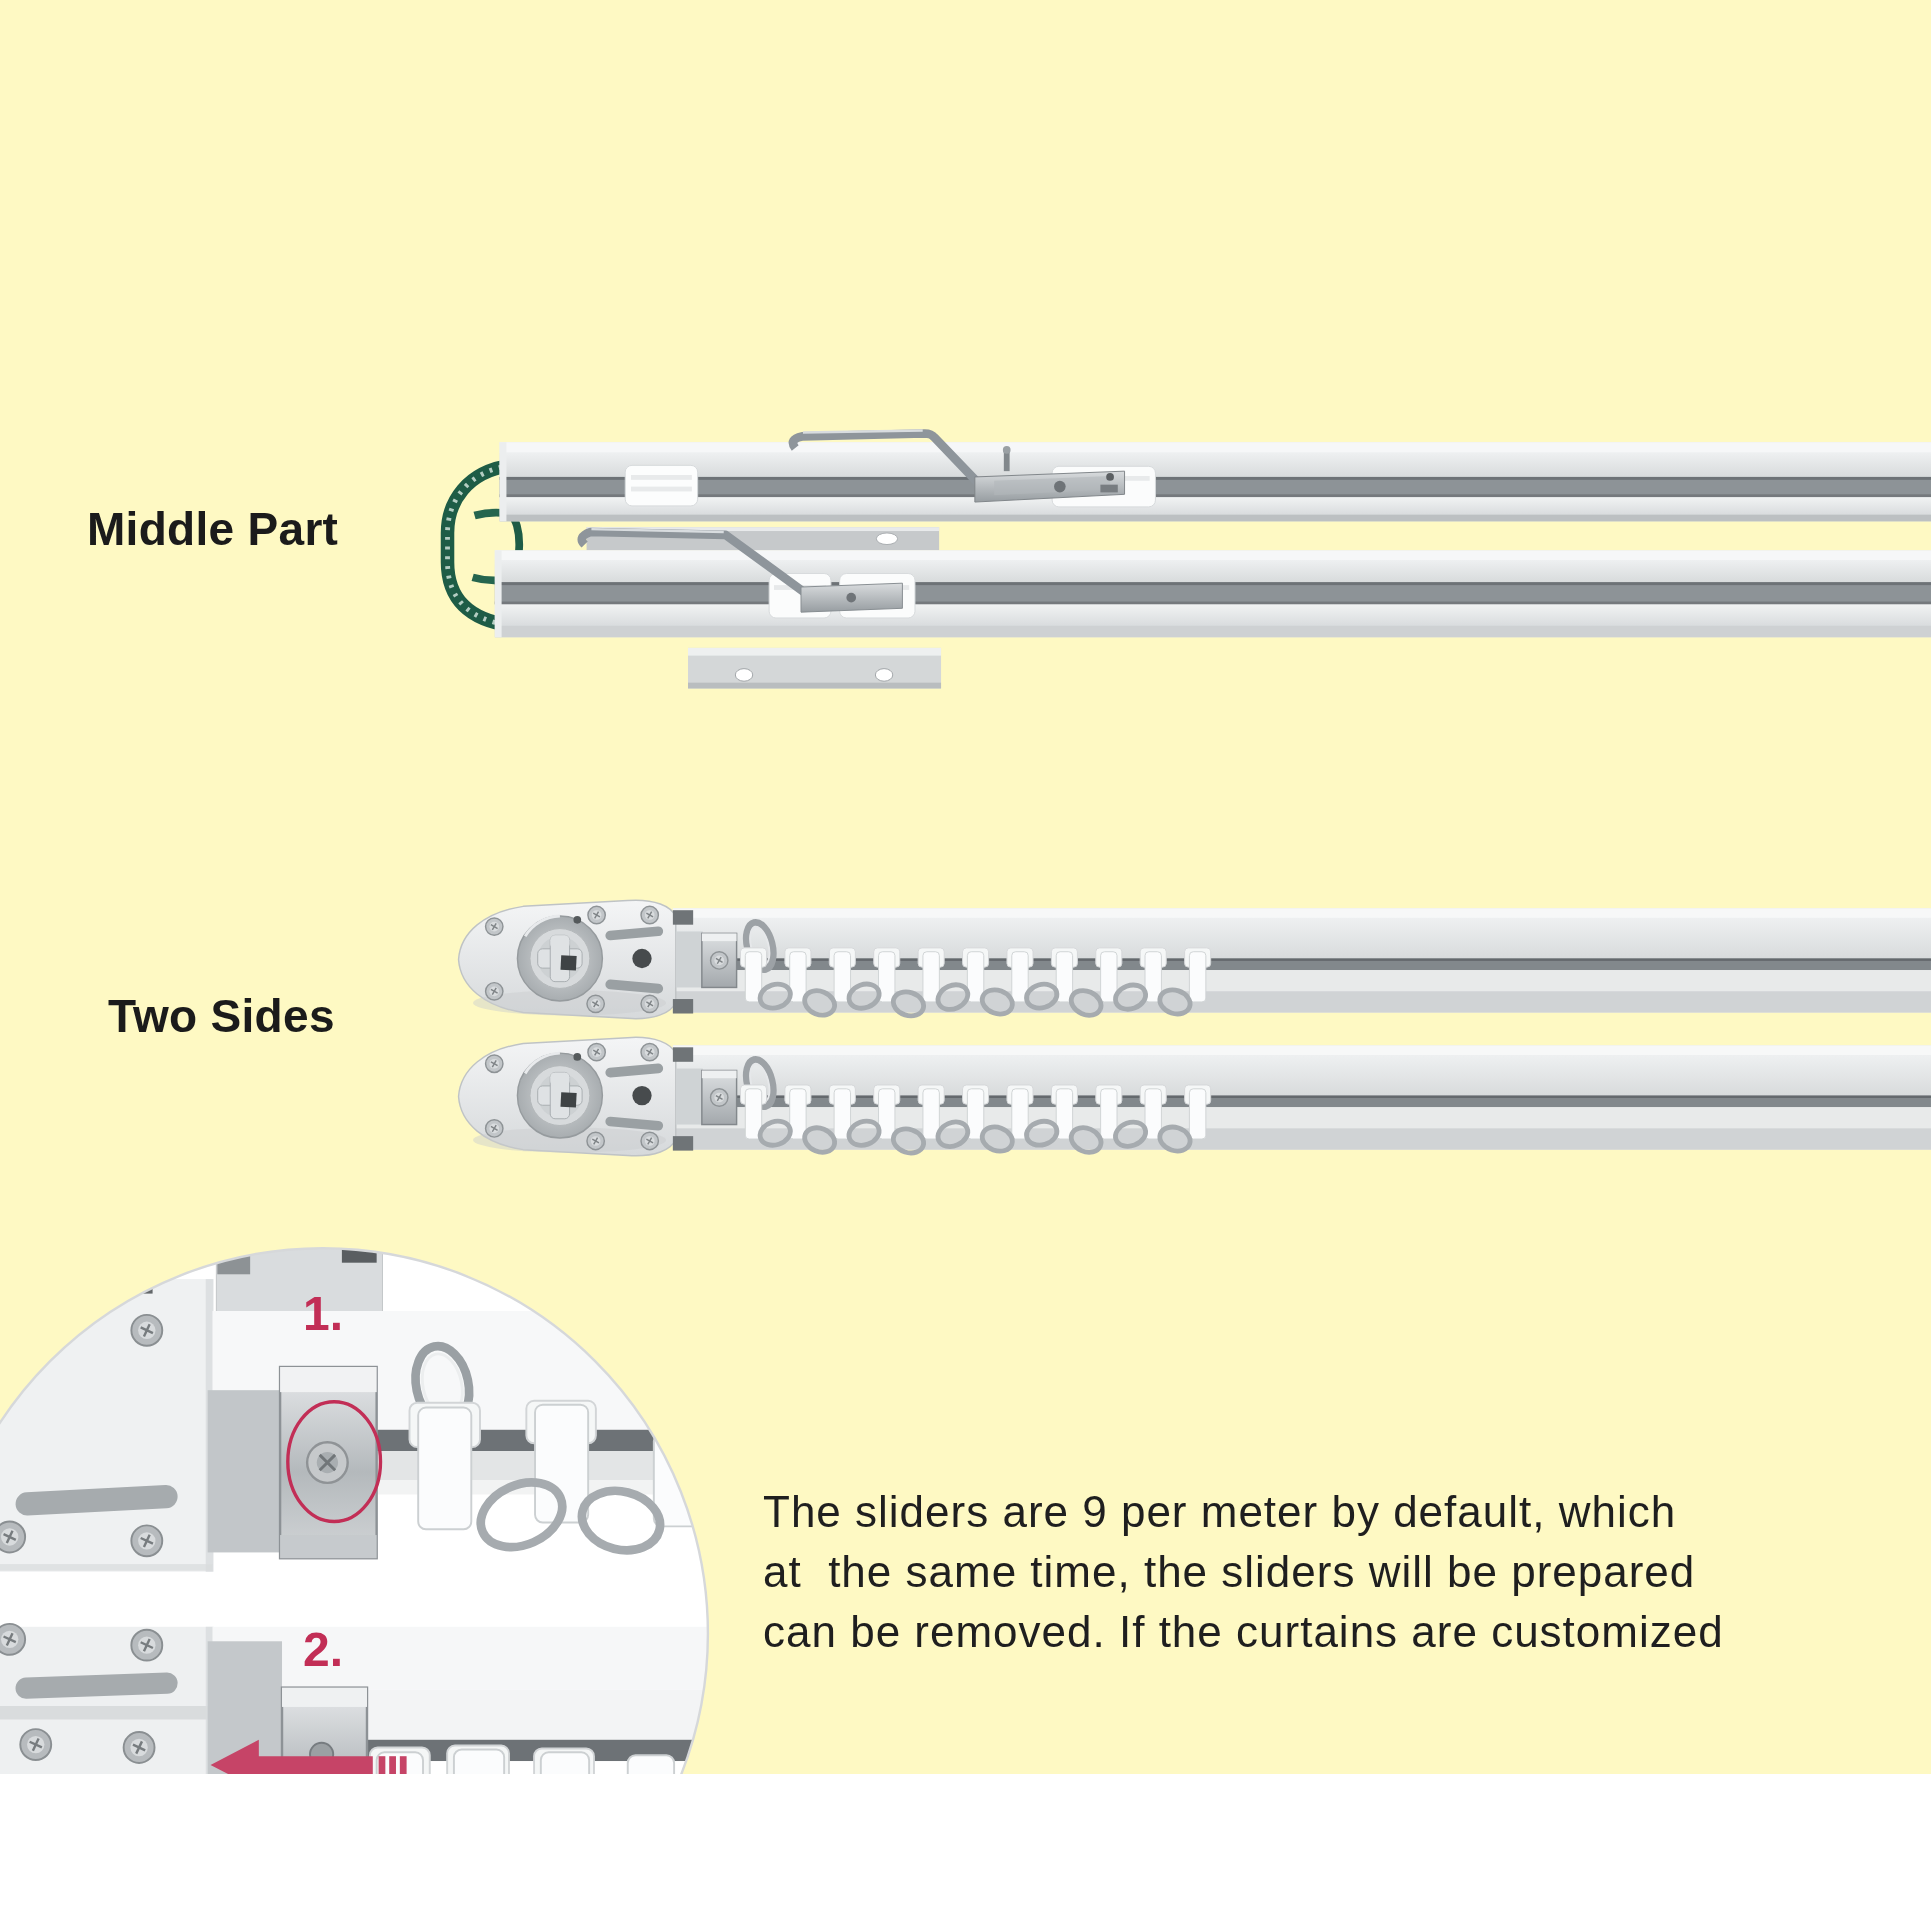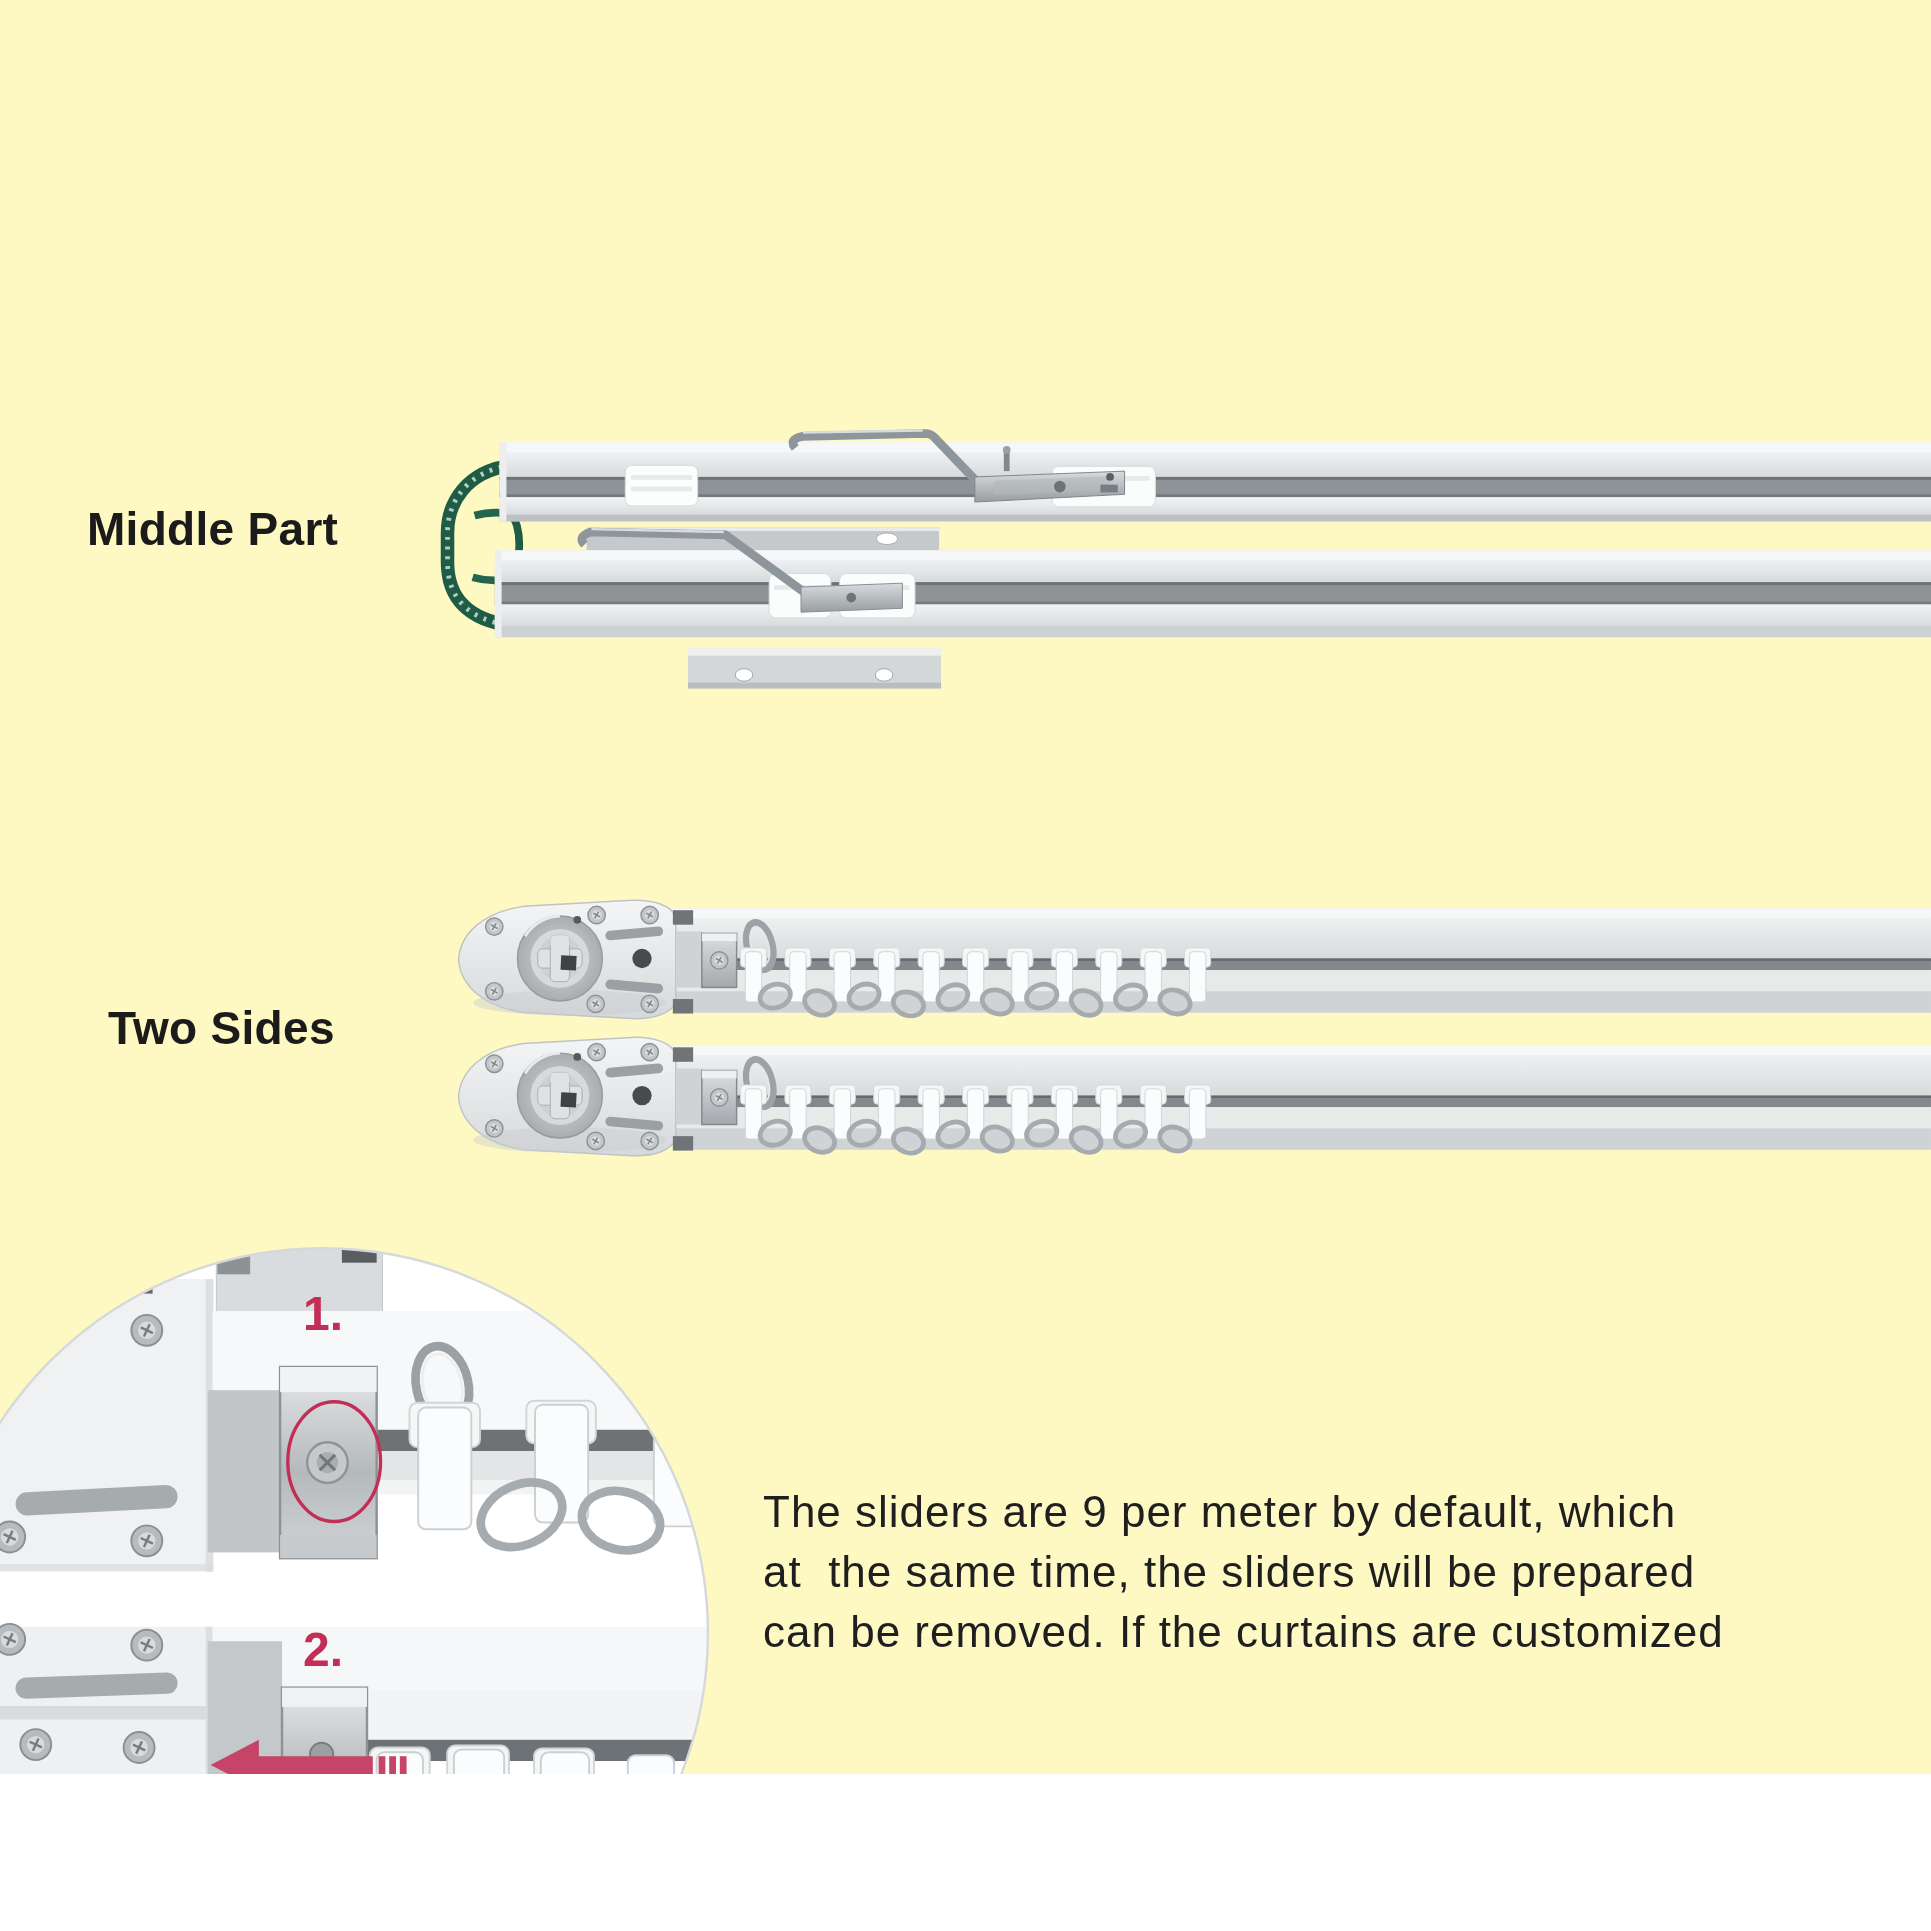--- a/index.html
+++ b/index.html
@@ -1,20 +1,20 @@
 <!DOCTYPE html>
 <html><head>
 <meta charset="utf-8">
 <style>
   html,body{margin:0;padding:0;background:#fff;}
   #canvas{position:relative;width:1931px;height:1774px;background:#fef9c3;overflow:hidden;
           font-family:"Liberation Sans","DejaVu Sans",sans-serif;}
   .part-label{position:absolute;font-size:46px;font-weight:600;color:#1b1b1b;letter-spacing:0.3px;}
   #label-middle{left:87px;top:502px;}
-  #label-twosides{left:108px;top:989px;margin-top:12px;}
+  #label-twosides{left:108px;top:989px;}
   .photo{position:absolute;}
   #photo-middle{left:434px;top:415px;}
   #photo-twosides{left:444px;top:888px;}
   #photo-inset{left:0px;top:1226px;}
   .step-num{position:absolute;font-size:48px;font-weight:700;color:#c22e56;}
   #step1{left:303px;top:1286px;}
   #step2{left:303px;top:1622px;}
   #description{position:absolute;left:763px;top:1482px;color:#1f1f1f;font-size:44px;
                font-weight:400;line-height:60px;letter-spacing:1px;}
   .desc-line{white-space:pre;}

